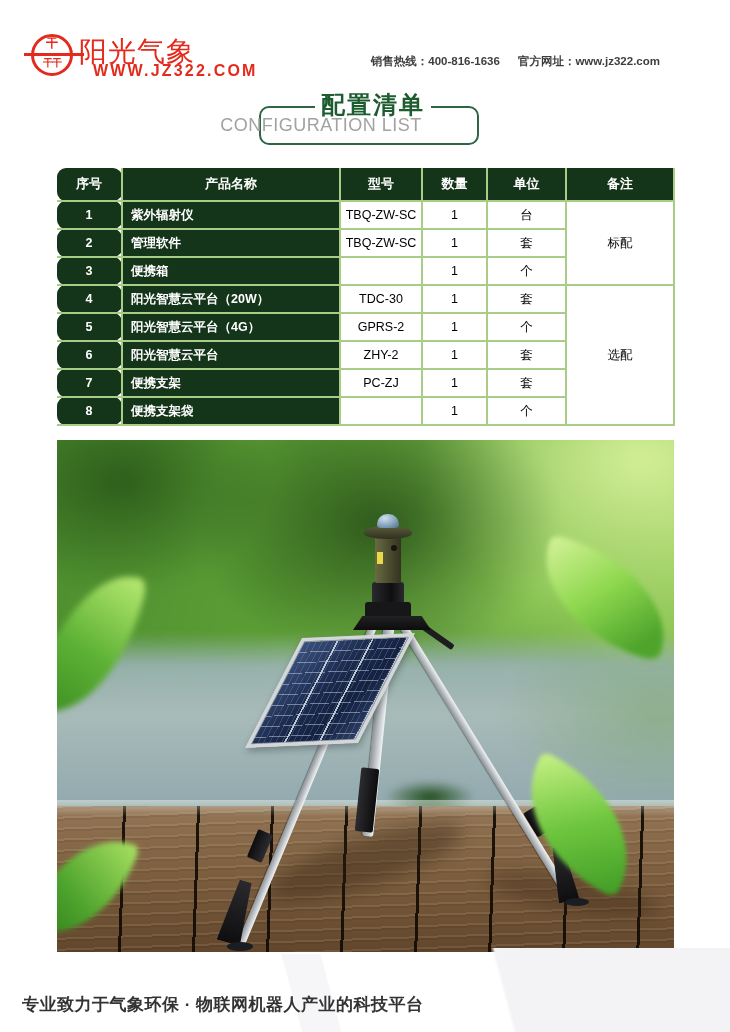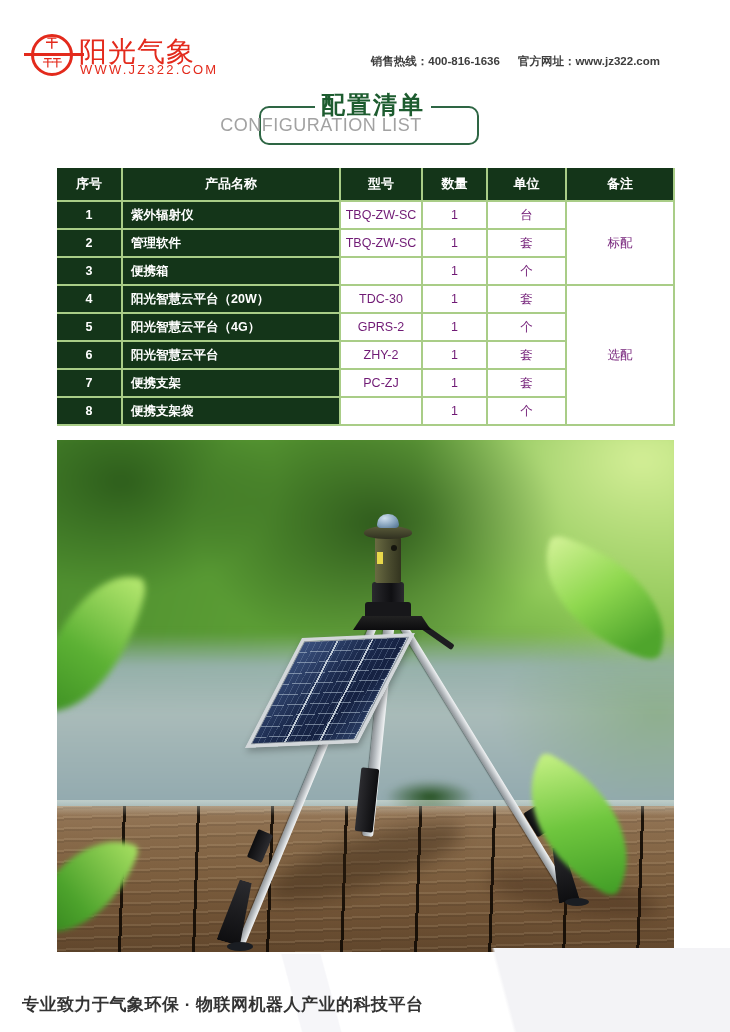--- a/index.html
+++ b/index.html
@@ -10,46 +10,46 @@
   
   .logo-icon { position:absolute; left:31px; top:34px; width:42px; height:42px;
     border:3px solid #e32a1c; border-radius:50%; background:#fff; }
   .logo-hline { position:absolute; left:24px; top:53px; width:60px; height:3px; background:#e32a1c; }
   .logo-g1 { position:absolute; left:31px; top:36px; width:42px; text-align:center;
     color:#e32a1c; font-weight:bold; font-size:12px; line-height:14px; }
   .logo-g2 { position:absolute; left:31px; top:57px; width:42px; text-align:center;
     color:#e32a1c; font-weight:bold; font-size:10px; letter-spacing:-1px; line-height:12px; }
   .brand { position:absolute; left:79px; top:33px; color:#e32a1c; font-weight:normal;
     font-size:28px; letter-spacing:1px; }
-  .brand-url { position:absolute; left:80px; top:62px; color:#e32a1c; font-weight:normal;
-    font-size:13px; letter-spacing:2.2px; }
+  .brand-url { position:absolute; left:93px; top:62px; color:#e32a1c; font-weight:bold;
+    font-size:16px; letter-spacing:2.2px; }
   .contact { position:absolute; top:54px; right:70px; font-size:11.5px; font-weight:bold;
     color:#3e3e3e; white-space:nowrap; }
   .contact .sep { display:inline-block; width:18px; }
 
   
   .title-box { position:absolute; left:259px; top:106px; width:220px; height:39px;
     border:2px solid #2e6644; border-radius:10px; }
   .title-zh { position:absolute; top:89px; left:8px; width:730px; text-align:center; }
   .title-zh span { background:#fff; padding:0 6px; color:#1d5c2f; font-weight:bold;
     font-size:24px; letter-spacing:2px; }
   .title-en { position:absolute; top:115px; left:0; width:642px; text-align:center;
     color:#a2a2a2; font-size:18px; letter-spacing:0.5px; }
 
   
   .cfg-table { position:absolute; left:57px; top:168px; width:617px;
     border-collapse:collapse; table-layout:fixed; }
   .cfg-table td { border:2px solid #a9cd87; font-size:12.5px; text-align:center;
-    height:28px; color:#701a75; overflow:hidden; white-space:nowrap; }
+    height:28px; color:#000000; overflow:hidden; white-space:nowrap; }
   .cfg-table tr.head td { background:#143519; color:#fff; font-weight:bold;
     font-size:13px; height:33px; }
   .cfg-table td.dark { background:#143519; color:#fff; font-weight:bold; }
   .cfg-table td.name { text-align:left; padding-left:8px; }
   .cfg-table tr:first-child td { border-top:none; }
-  .cfg-table td:first-child { border-left:none; }
+  .cfg-table td:first-child { border-left:none;border-radius:9px; }
 
   
   .photo { position:absolute; left:57px; top:440px; width:617px; height:512px;
     overflow:hidden; background:#6fae46; }
   .photo > div { position:absolute; }
   .ph-bg { inset:-12px;
     background:
       radial-gradient(220px 160px at 12% 10%, rgba(16,50,10,.55), transparent 70%),
       radial-gradient(260px 200px at 52% 18%, rgba(12,42,8,.62), transparent 70%),
       radial-gradient(300px 220px at 93% 6%, rgba(224,246,162,.85), transparent 75%),

